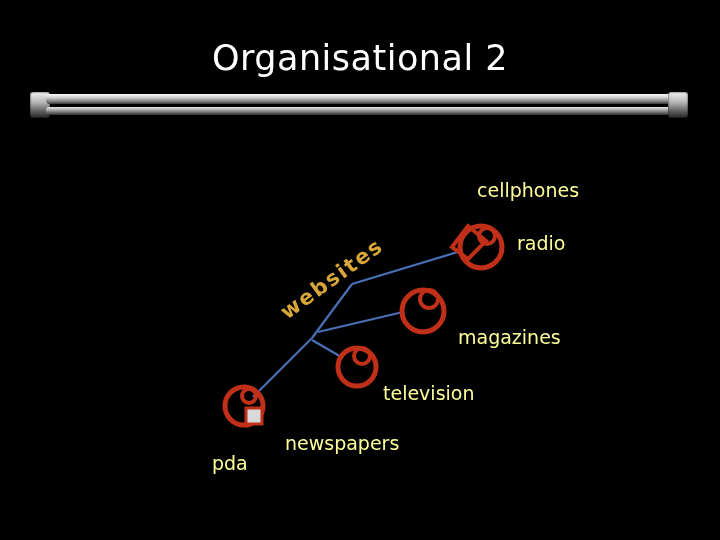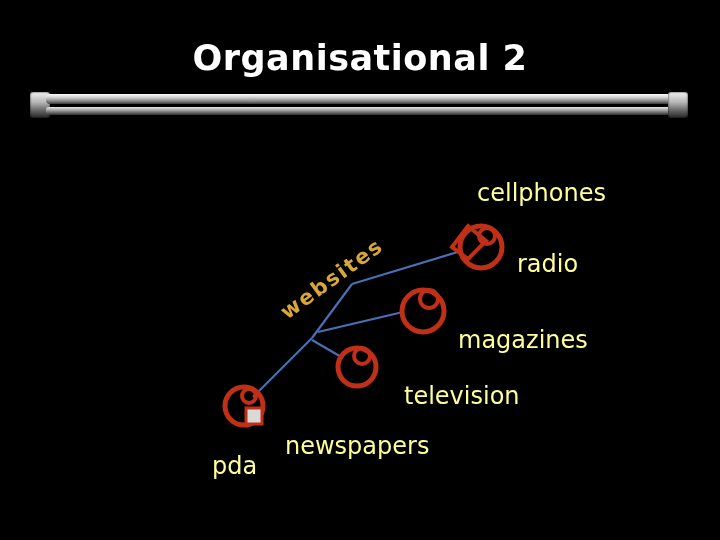--- a/index.html
+++ b/index.html
@@ -6,21 +6,21 @@
   .slide{
     position:relative;
     width:720px;height:540px;
     background:var(--background,#000);
     overflow:hidden;
     font-family:"DejaVu Sans","Liberation Sans",sans-serif;
   }
   .title{
     position:absolute;left:0;top:38px;width:720px;margin:0;
     text-align:center;
-    font-size:35px;font-weight:bold;letter-spacing:0.5px;
+    font-size:35px;font-weight:normal;letter-spacing:0.5px;
     color:var(--title,#fff);
   }
   
   .divider{position:absolute;left:30px;top:92px;width:658px;height:28px;}
   .divider .rod{position:absolute;left:16px;right:16px;display:block;}
   .divider .rod.top{top:2px;height:10px;
     background:linear-gradient(to bottom,#fdfdfd 0%,#cfcfcf 35%,#8a8a8a 70%,#3a3a3a 100%);
     border-radius:4px;}
   .divider .rod.bottom{top:15px;height:8px;
     background:linear-gradient(to bottom,#e8e8e8 0%,#9a9a9a 45%,#2e2e2e 100%);
@@ -38,35 +38,35 @@
   }
 
   .diagram-svg{position:absolute;left:0;top:0;width:720px;height:540px;}
   .connector{stroke:var(--connector,#4a6fb5);stroke-width:2.2;fill:none;}
   .node{stroke:var(--node,#c03018);stroke-width:5;fill:none;}
   .node.thin{stroke-width:4;}
   .node.square{fill:#d9d9d9;stroke-width:3;}
 
   .label{
     position:absolute;
-    font-size:24px;
+    font-size:19px;
     color:var(--label-text,#ffff99);
     white-space:nowrap;
   }
   .label.websites{
     left:290px;top:300px;
     font-size:21px;font-weight:bold;letter-spacing:2px;
     color:var(--websites-text,#d9a738);
     transform:rotate(-36deg);
     transform-origin:0 100%;
   }
   .lbl-cellphones{left:477px;top:179px;}
-  .lbl-radio{left:517px;top:250px;}
+  .lbl-radio{left:517px;top:232px;}
   .lbl-magazines{left:458px;top:312px;margin-top:14px;}
-  .lbl-television{left:383px;top:382px;margin-left:21px;}
+  .lbl-television{left:383px;top:382px;}
   .lbl-newspapers{left:285px;top:432px;text-align:center;}
   .lbl-pda{left:212px;top:452px;}
 </style>
 </head>
 <body>
 
 <div class="slide">
 
   <h1 class="title">Organisational 2</h1>
 

